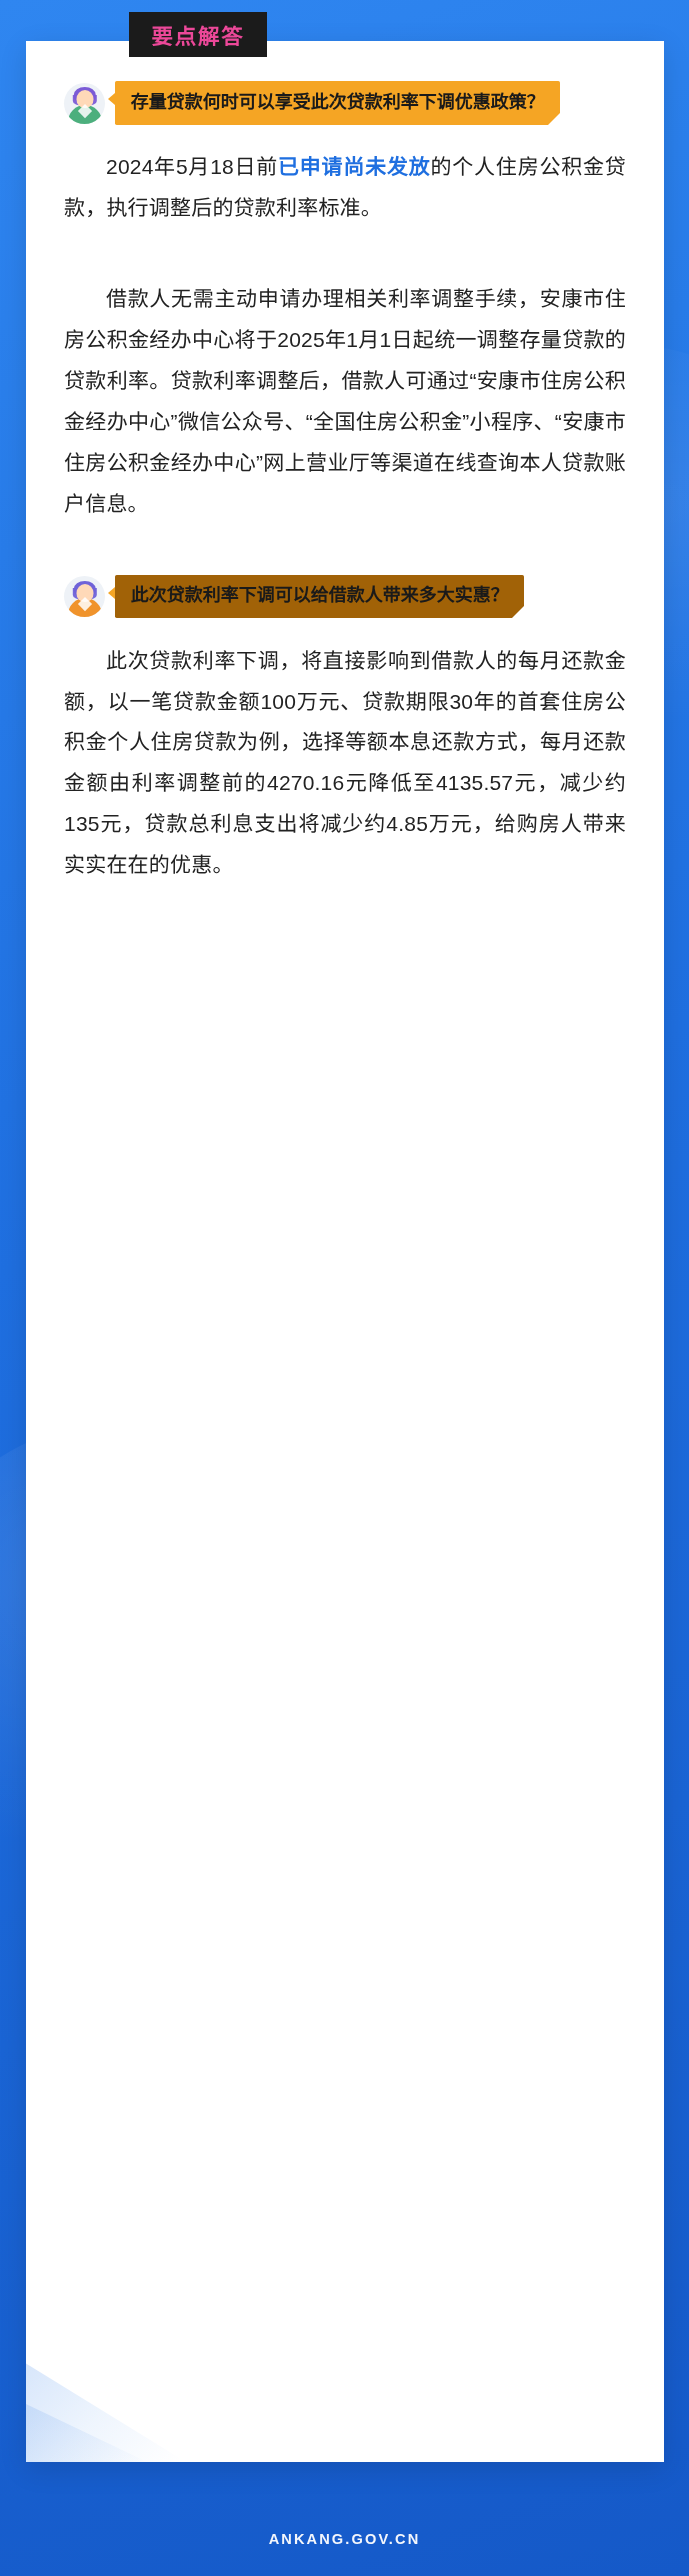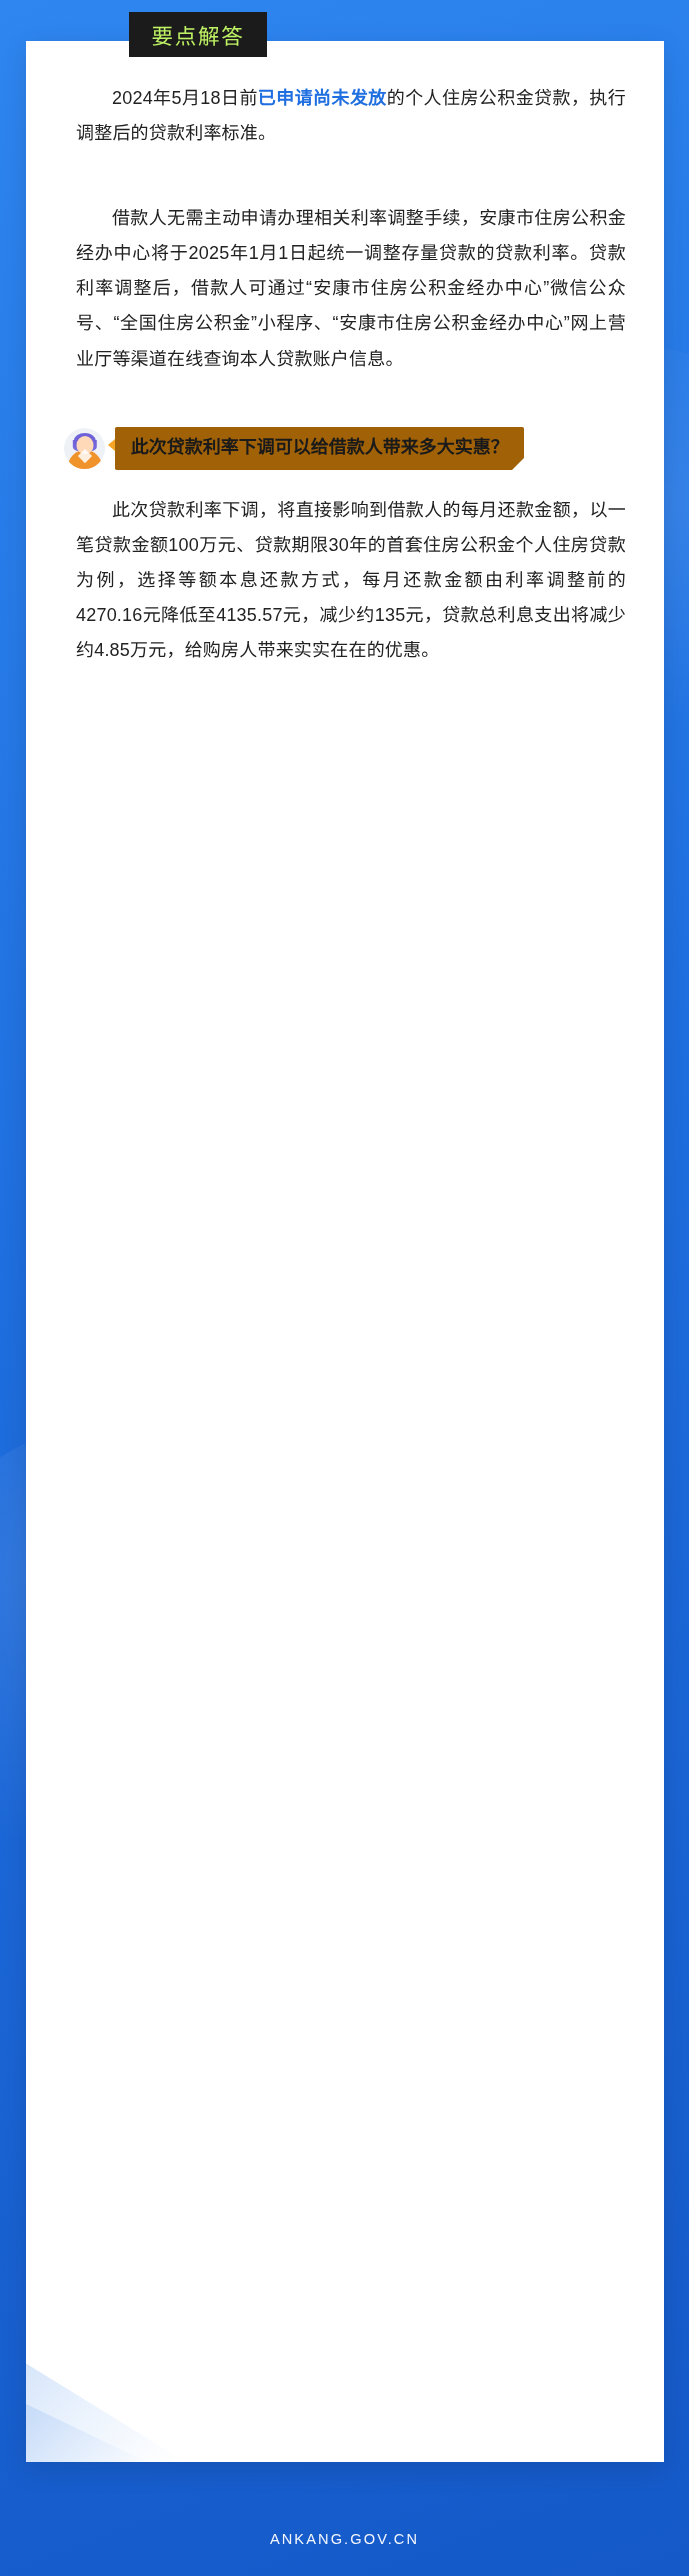--- a/index.html
+++ b/index.html
@@ -47,23 +47,23 @@
     top: 12px;
     width: 138px;
     height: 45px;
     background: #1b1b1b;
     display: flex;
     align-items: center;
     justify-content: center;
     z-index: 5;
   }
   .header-title {
-    color: #bef264;
+    color: #ec4899;
     font-size: 21.5px;
-    font-weight: normal;
+    font-weight: bold;
     letter-spacing: 1.7px;
     white-space: nowrap;
   }
 
   
   .card {
     position: absolute;
     left: 26px;
     top: 41px;
     width: 638px;
@@ -195,26 +195,25 @@
     right: 0;
     bottom: 0;
     width: 0;
     height: 0;
     border-left: 12px solid transparent;
     border-bottom: 12px solid #ffffff;
   }
 
   
   .answer {
-    font-size: 18px;
+    font-size: 21px;
     line-height: 1.95;
     color: #222222;
     text-align: justify;
     letter-spacing: 0.2px;
-    margin-left: 12px;
   }
   .answer p {
     margin: 0;
     text-indent: 2em;
   }
   .hl {
     color: #1f6fe0;
     font-weight: bold;
   }
 
@@ -223,39 +222,48 @@
     position: absolute;
     left: 0;
     bottom: 29px;
     width: 689px;
     text-align: center;
     z-index: 6;
   }
   .footer-text {
     color: #ffffff;
     font-size: 14.6px;
-    font-weight: normal;
+    font-weight: bold;
     letter-spacing: 2.1px;
     opacity: 0.95;
   }
 </style>
 </head>
 <body>
 
 <div class="page-bg"></div>
 <div class="bg-blob-1"></div>
 <div class="bg-blob-2"></div>
 
 <div class="header">
   <span class="header-title">要点解答</span>
 </div>
 
 <div class="card">
   <div class="card-inner" id="qa-list">
       <div class="qa-block">
+        <div class="q-row">
+          <div class="avatar" style="background: rgb(238, 242, 247);">
+            <div class="body" style="background: rgb(76, 175, 125);"></div>
+            <div class="hair" style="background: rgb(123, 91, 214);"></div>
+            <div class="face"></div>
+            <div class="collar"></div>
+          </div>
+          <div class="q-label" style="background: rgb(245, 165, 36);"><span class="notch" style="border-right: 7.8px solid rgb(245, 165, 36);"></span><span>存量贷款何时可以享受此次贷款利率下调优惠政策？</span><span class="corner-cut"></span></div>
+        </div>
         <div class="answer">
           <p><span>2024年5月18日前</span><span class="hl">已申请尚未发放</span><span>的个人住房公积金贷款，执行调整后的贷款利率标准。</span></p>
         </div>
       </div>
       <div class="qa-block">
         <div class="answer">
           <p><span>借款人无需主动申请办理相关利率调整手续，安康市住房公积金经办中心将于2025年1月1日起统一调整存量贷款的贷款利率。贷款利率调整后，借款人可通过“安康市住房公积金经办中心”微信公众号、“全国住房公积金”小程序、“安康市住房公积金经办中心”网上营业厅等渠道在线查询本人贷款账户信息。</span></p>
         </div>
       </div>
       <div class="qa-block">

